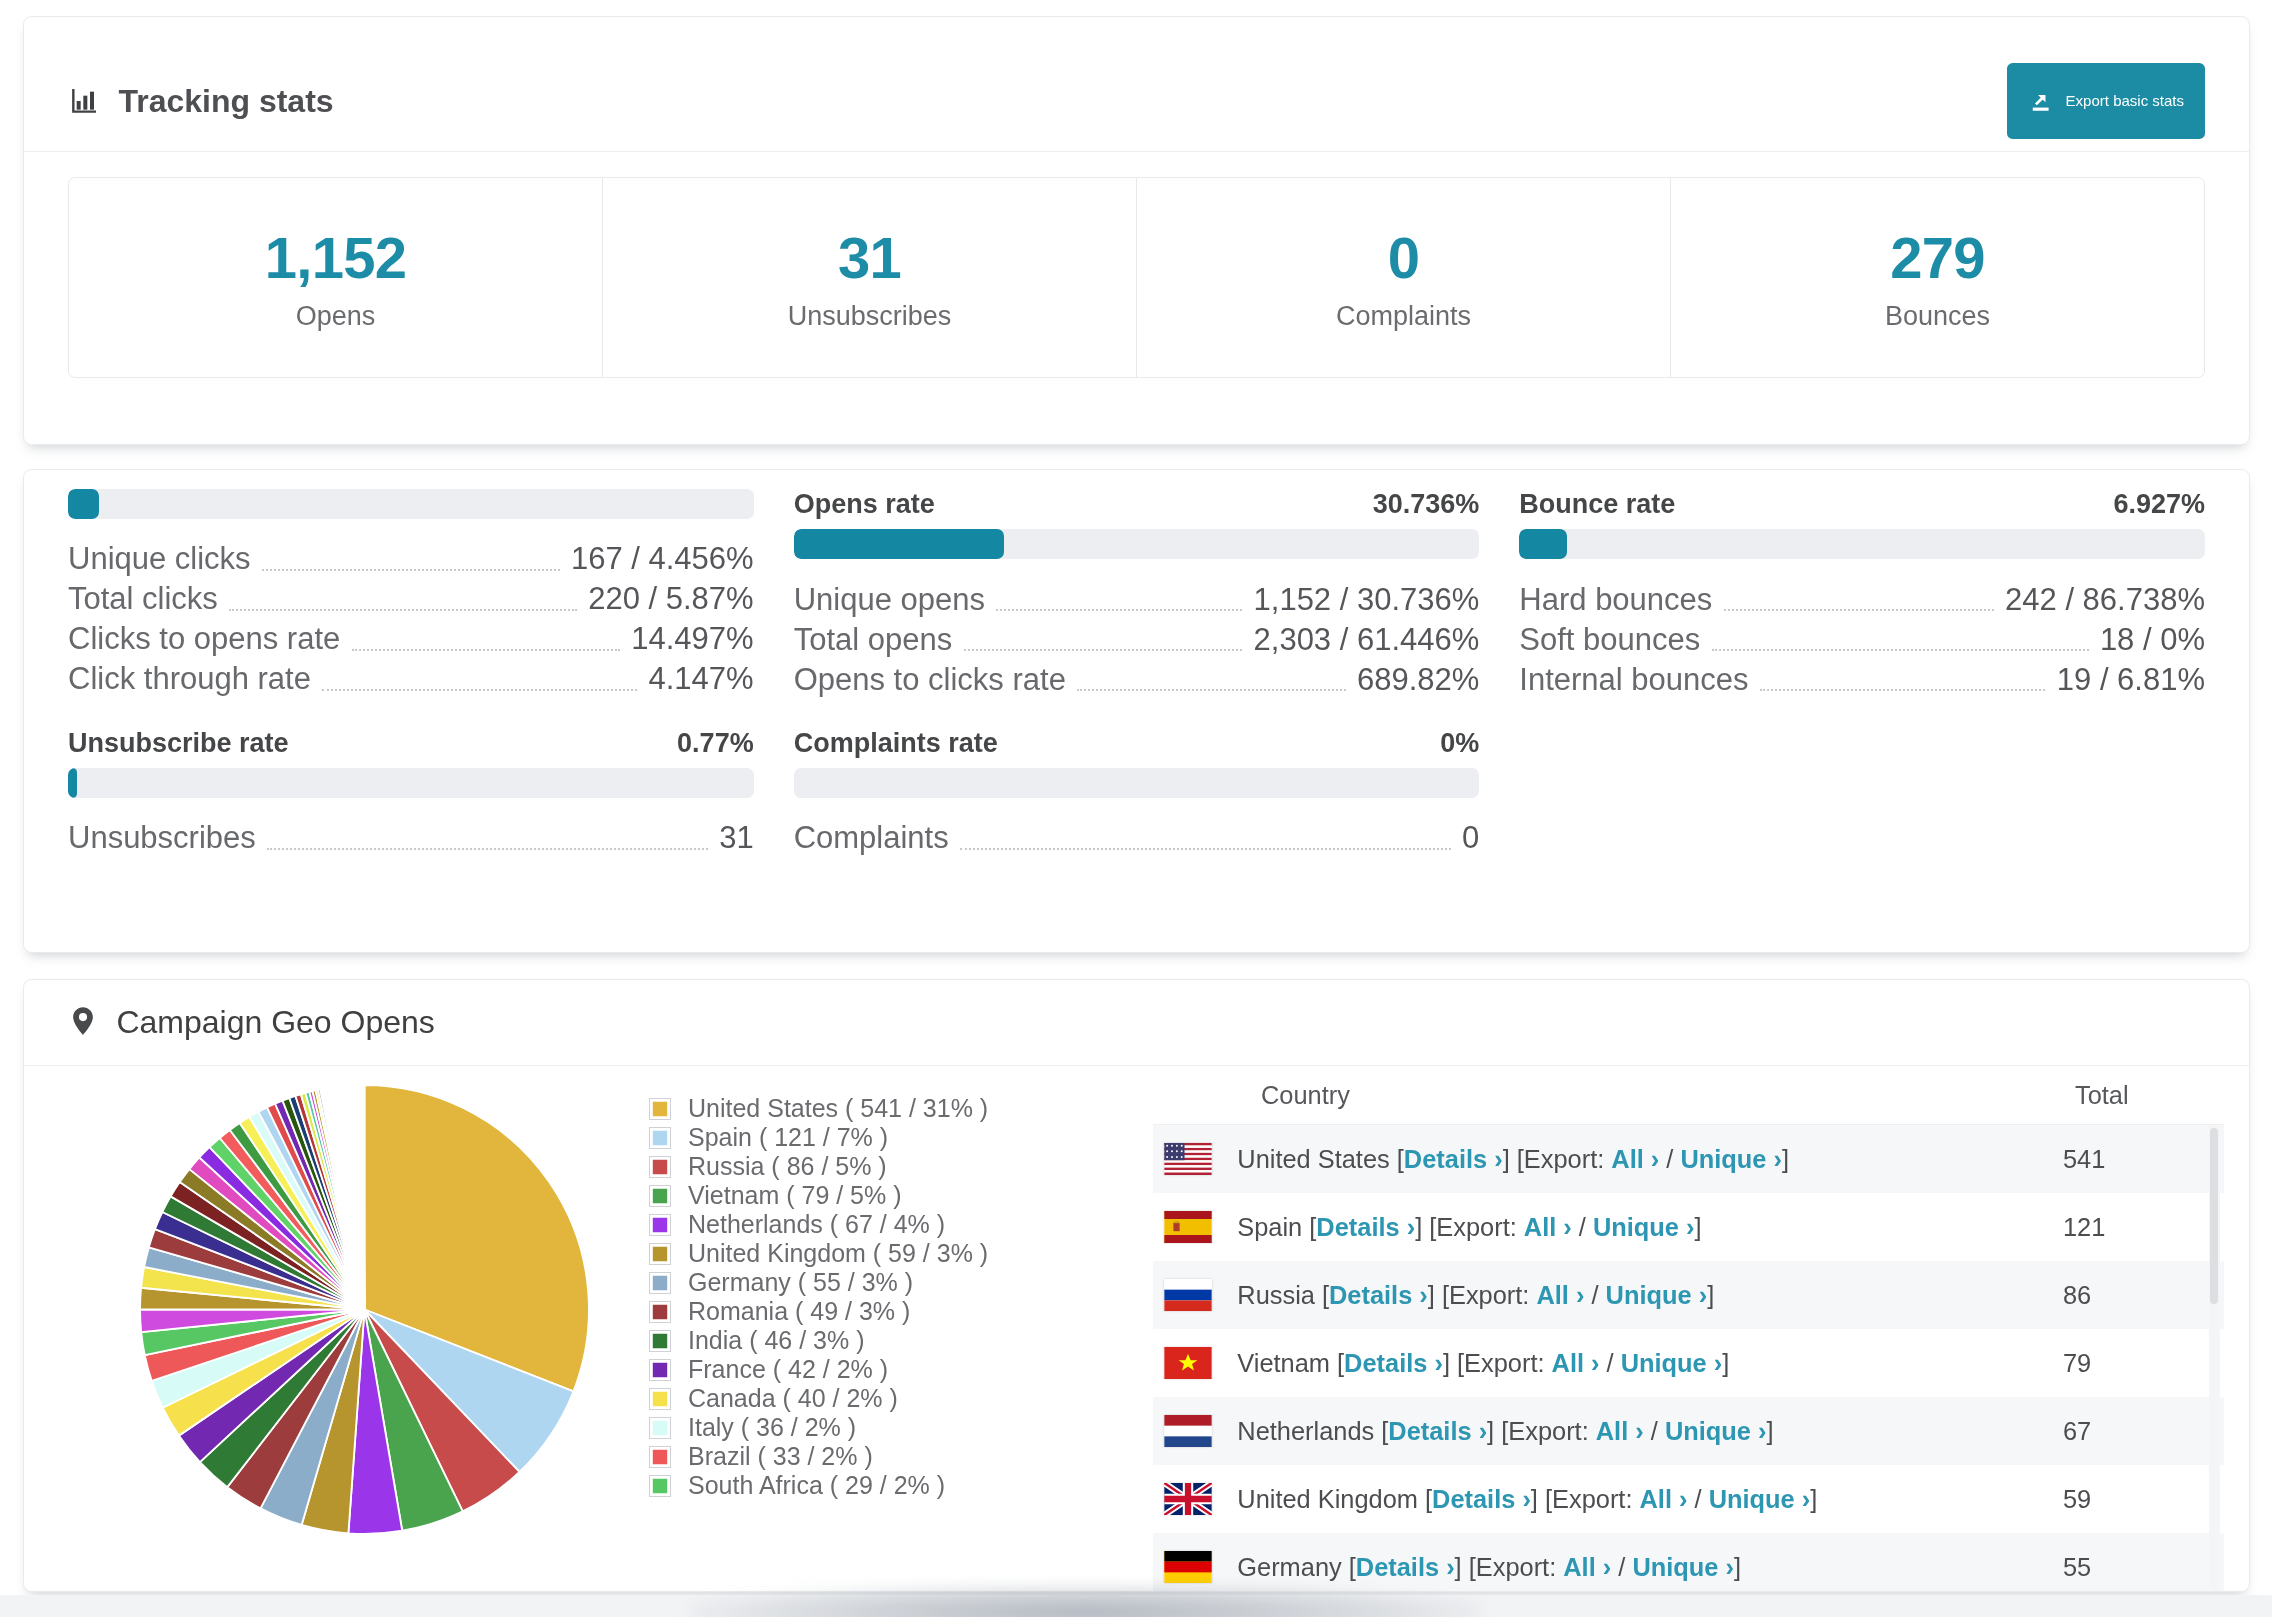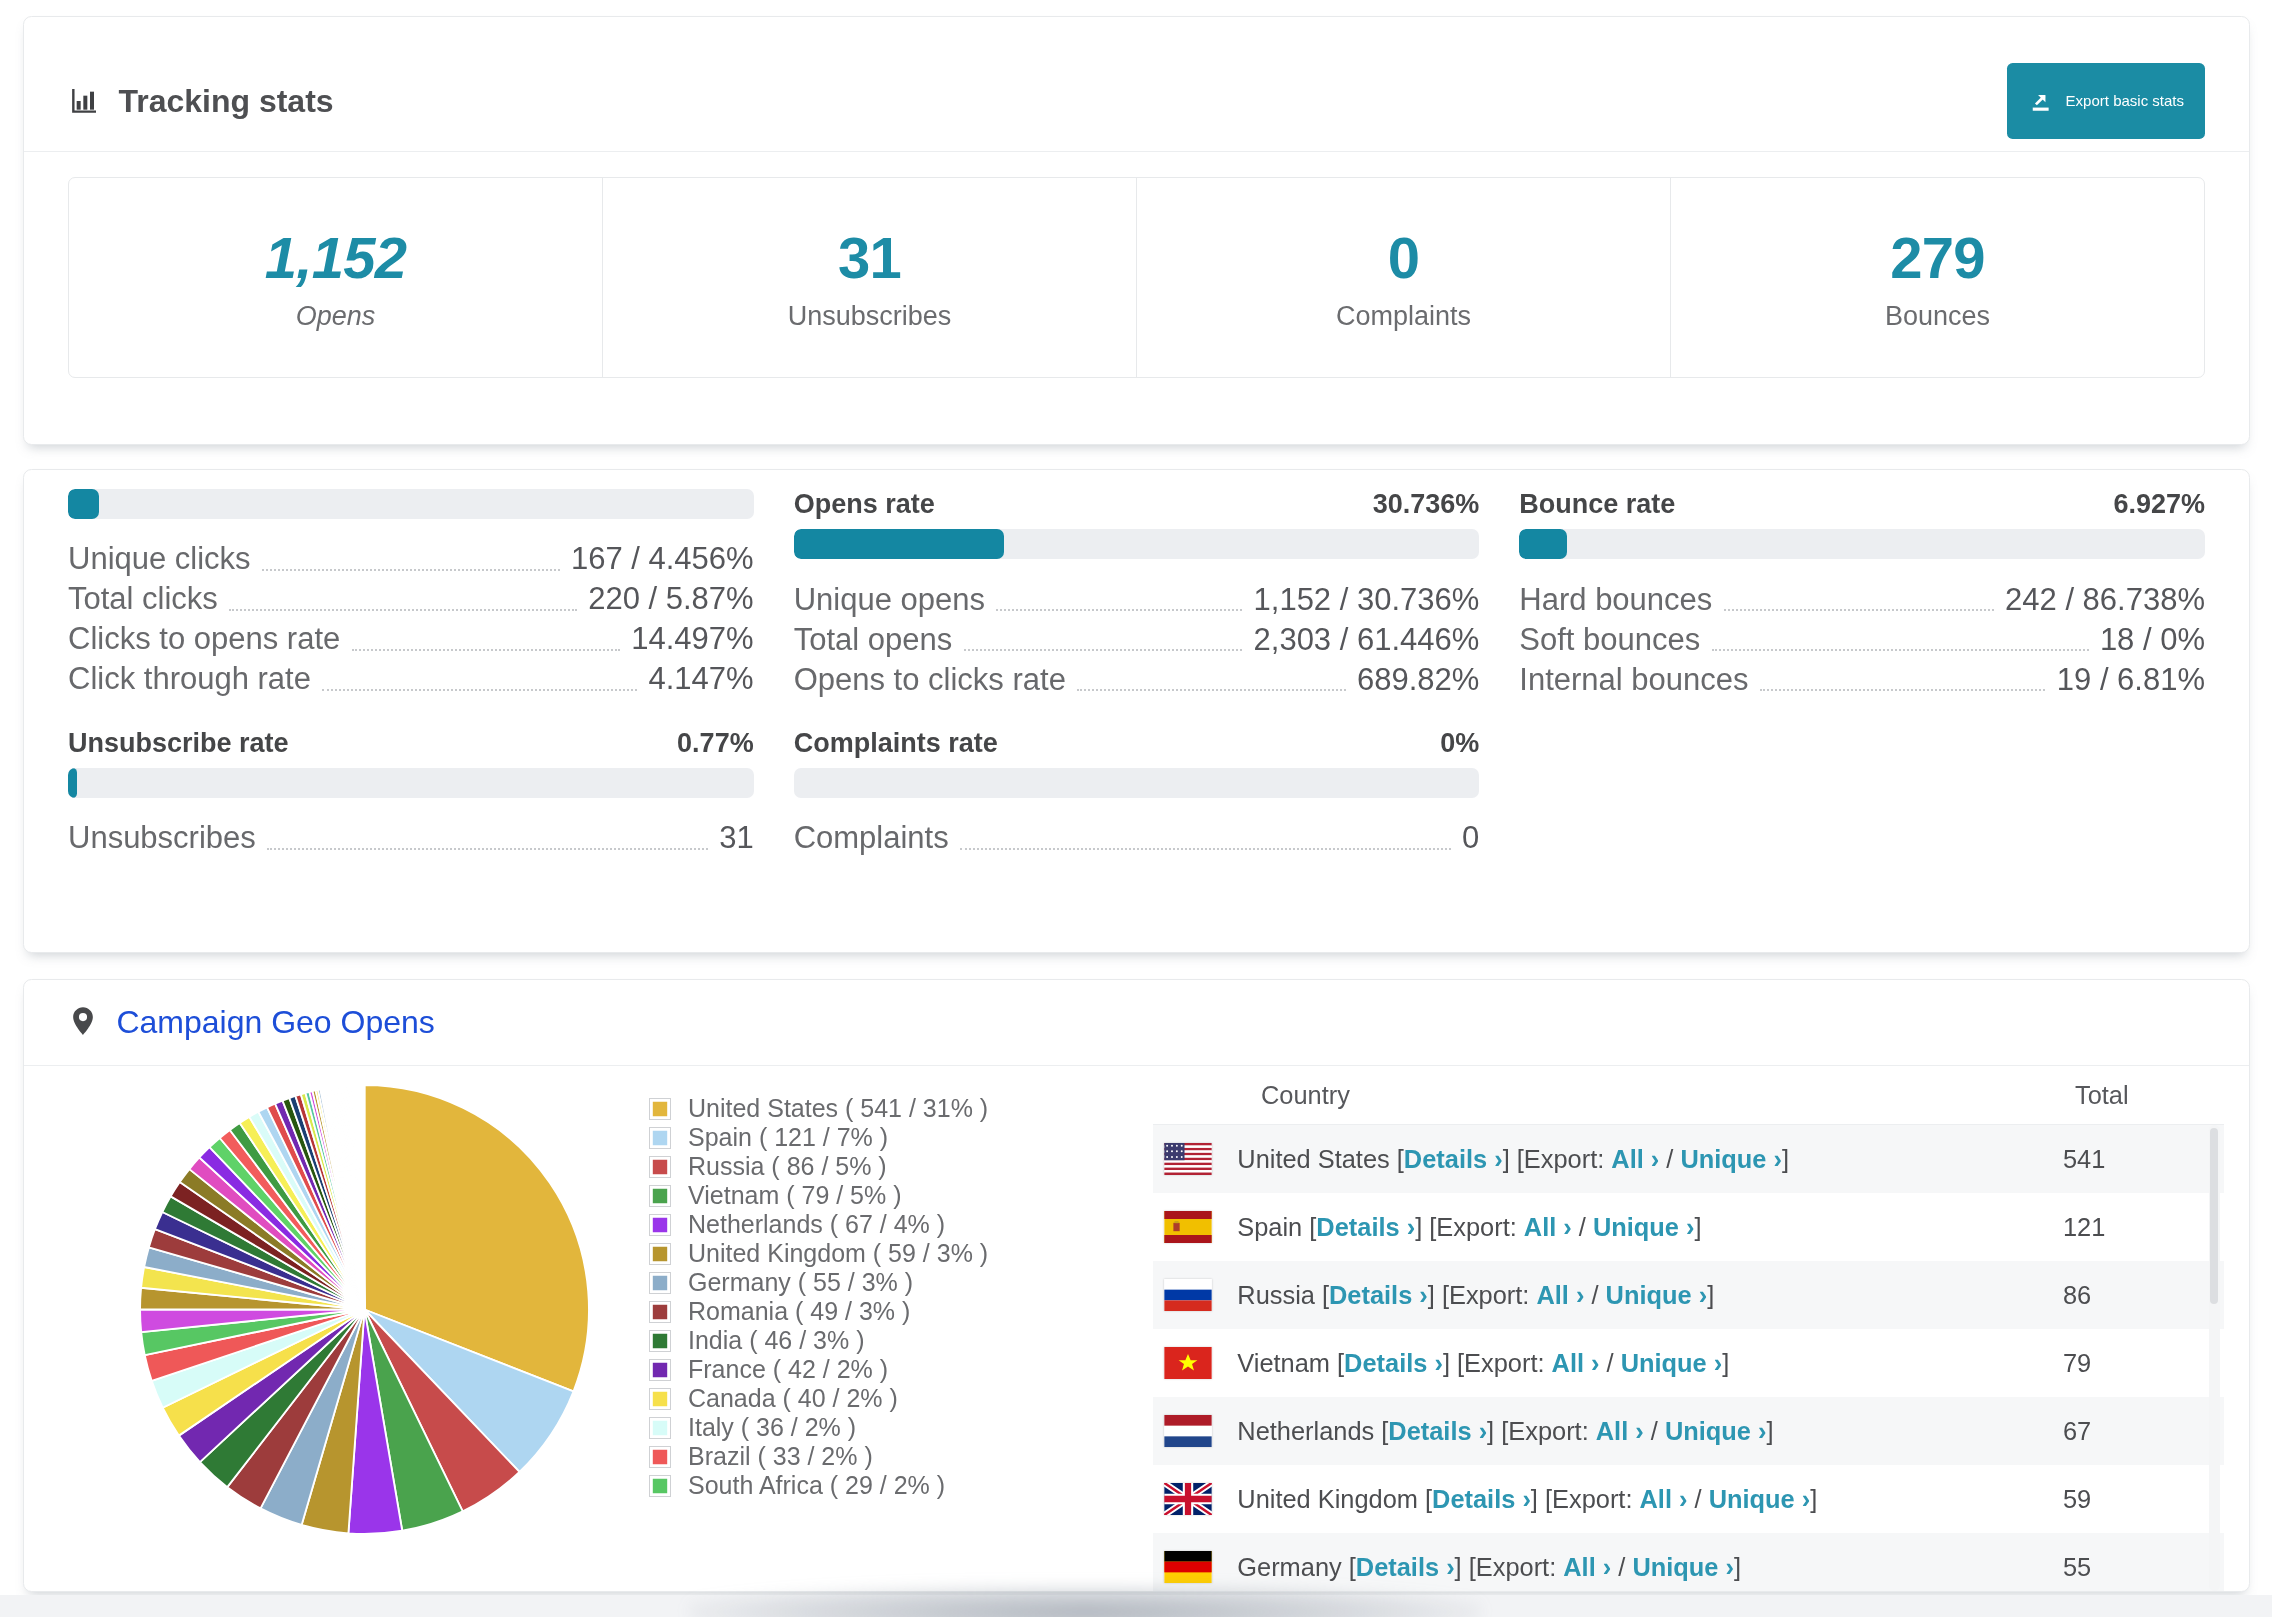--- a/index.html
+++ b/index.html
@@ -16,38 +16,38 @@
   }
   .hdiv{height:1.4px;background:#eceef0;}
   
   #card-tracking{margin-top:15.5px;}
   .c1-head{height:99px;display:flex;align-items:center;justify-content:space-between;padding:0 44px;margin-top:35px;}
   .c1-title{display:flex;align-items:center;gap:18.4px;font-size:32px;font-weight:600;color:#4e4f52;}
   .export-btn{display:flex;align-items:center;gap:12.7px;background:#1b8ca4;color:#fff;border:none;
     border-radius:5.6px;font-size:15px;padding:25px 21px;cursor:pointer;font-family:inherit;}
   .summary{display:flex;margin:25.4px 44px 66px;border:1.4px solid #e7e9eb;border-radius:7px;height:199px;overflow:hidden;}
   .sum-cell{flex:1;display:flex;flex-direction:column;justify-content:center;align-items:center;gap:10px;border-left:1.4px solid #e7e9eb;}
-  .sum-cell:first-child{border-left:none;font-style:italic;}
+  .sum-cell:first-child{border-left:none;}
   .sum-value{font-size:58px;font-weight:bold;color:#1d8ca6;letter-spacing:-0.7px;}
   .sum-label{font-size:27px;color:#6b6c6f;}
   
   #card-rates{margin-top:24px;padding:18.4px 44px 96px;display:grid;
     grid-template-columns:repeat(3,1fr);column-gap:40px;row-gap:30px;}
   .rate-head{display:flex;justify-content:space-between;align-items:center;height:32px;margin-bottom:8.5px;
     font-size:27px;font-weight:bold;color:#454648;}
   .bar{height:30px;background:#eceef1;border-radius:7px;position:relative;overflow:hidden;}
   .fill{height:100%;background:#1487a2;border-radius:7px;}
   .metrics{margin-top:18.4px;}
   .metric-row{display:flex;align-items:flex-end;height:40px;font-size:31px;}
   .metric-label{color:#68696c;white-space:nowrap;}
   .leader{flex:1;border-bottom:2.1px dotted #c7c9cc;margin:0 11.3px 6.4px;}
   .metric-value{color:#55565a;white-space:nowrap;}
   
   #card-geo{margin-top:25.4px;height:613px;overflow:hidden;}
-  .geo-head{height:85px;display:flex;align-items:center;gap:18.4px;padding:0 44px;font-size:32px;font-weight:500;color:#1d4ed8;}
+  .geo-head{height:85px;display:flex;align-items:center;gap:18.4px;padding:0 44px;font-size:32px;font-weight:500;color:#404040;}
   .geo-body{position:relative;height:525px;}
   .pie-wrap{position:absolute;left:109px;top:11.3px;width:463px;height:463px;}
   .legend{position:absolute;left:625px;top:28px;list-style:none;margin:0;padding:0;}
   .legend li{display:flex;align-items:center;gap:17px;height:29px;font-size:25px;color:#6a6b6e;}
   .swatch{width:20px;height:20px;border:1.4px solid #cfd1d4;box-shadow:inset 0 0 0 2.8px #fff;flex:none;}
   .geo-table{position:absolute;left:1129px;width:1071px;top:0;bottom:0;font-size:25.4px;}
   .g-head{height:58px;display:flex;align-items:center;color:#57585c;border-bottom:1.4px solid #eceef0;position:relative;padding-left:108px;}
   .g-total-h{position:absolute;left:922px;}
   .g-row{height:68px;display:flex;align-items:center;padding-left:11.3px;position:relative;color:#4c4d50;box-sizing:border-box;}
   .g-row.odd{background:#f6f7f8;}

